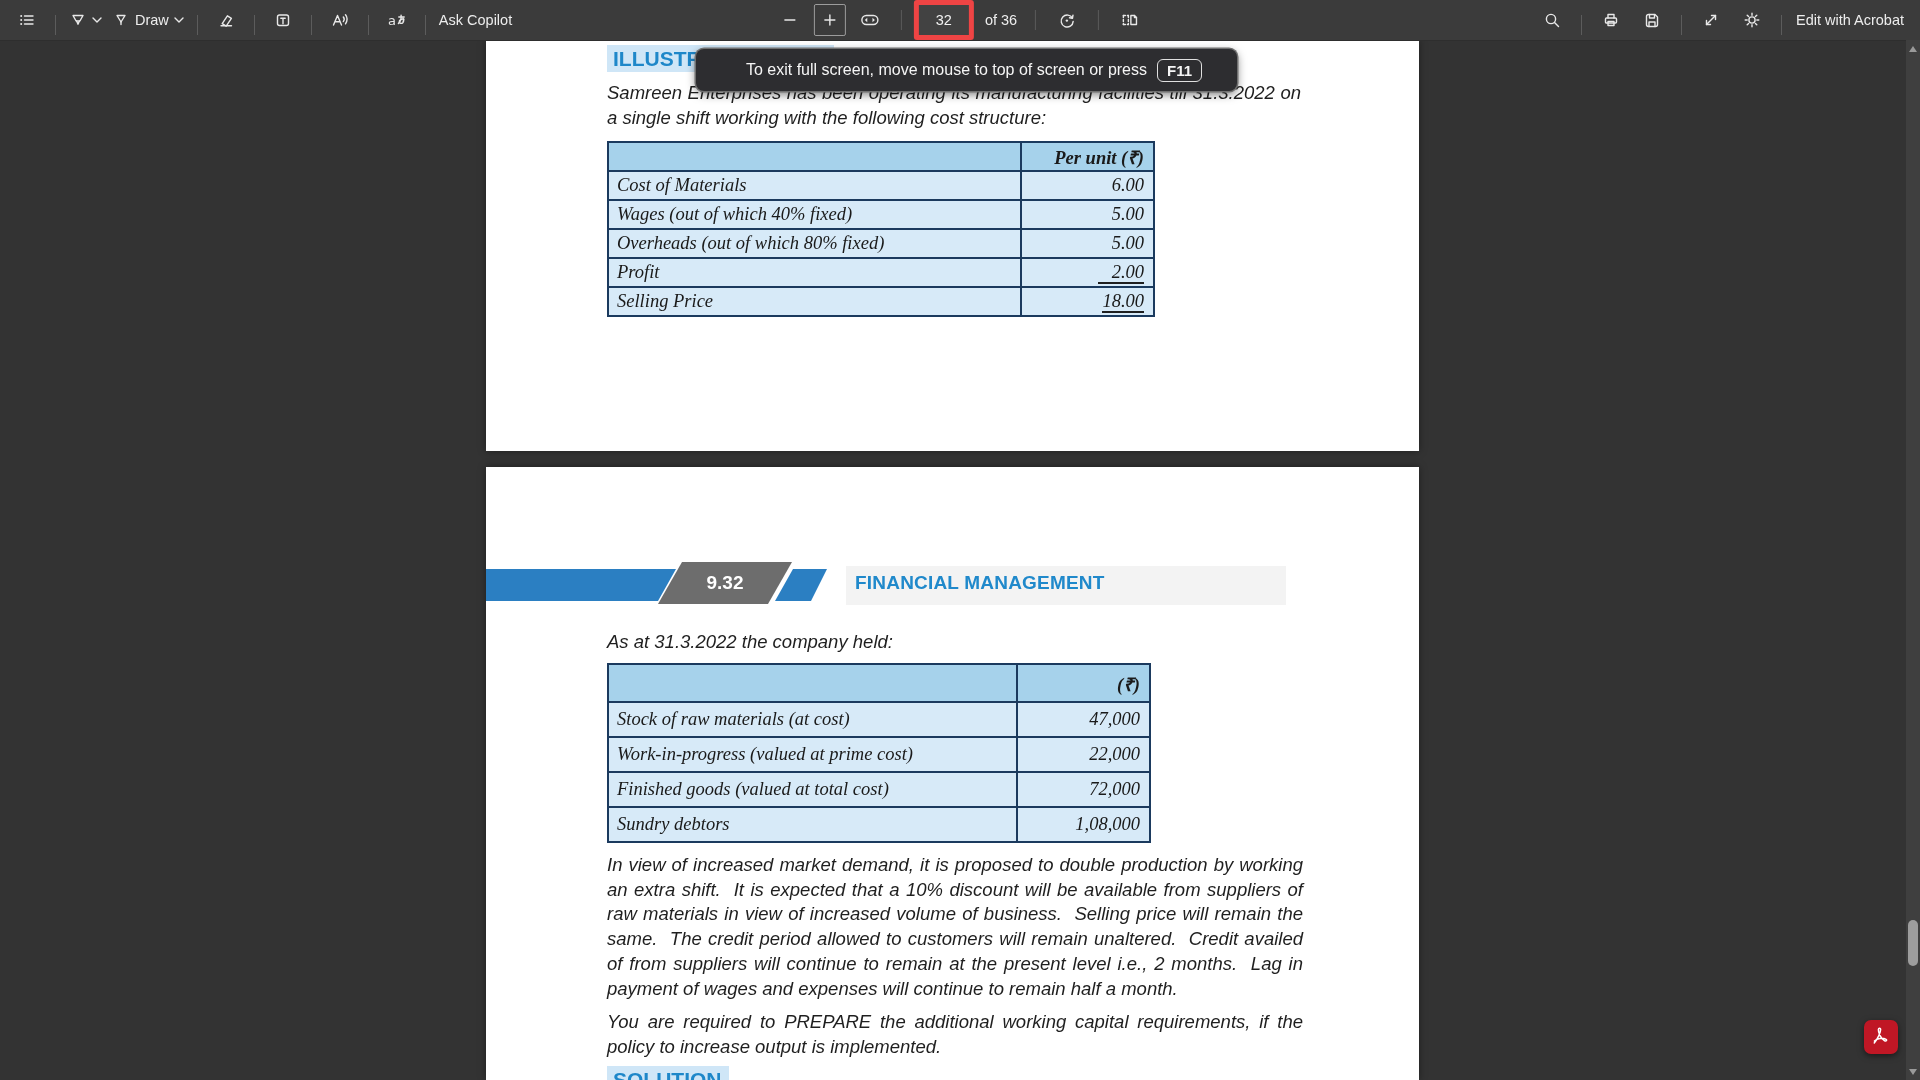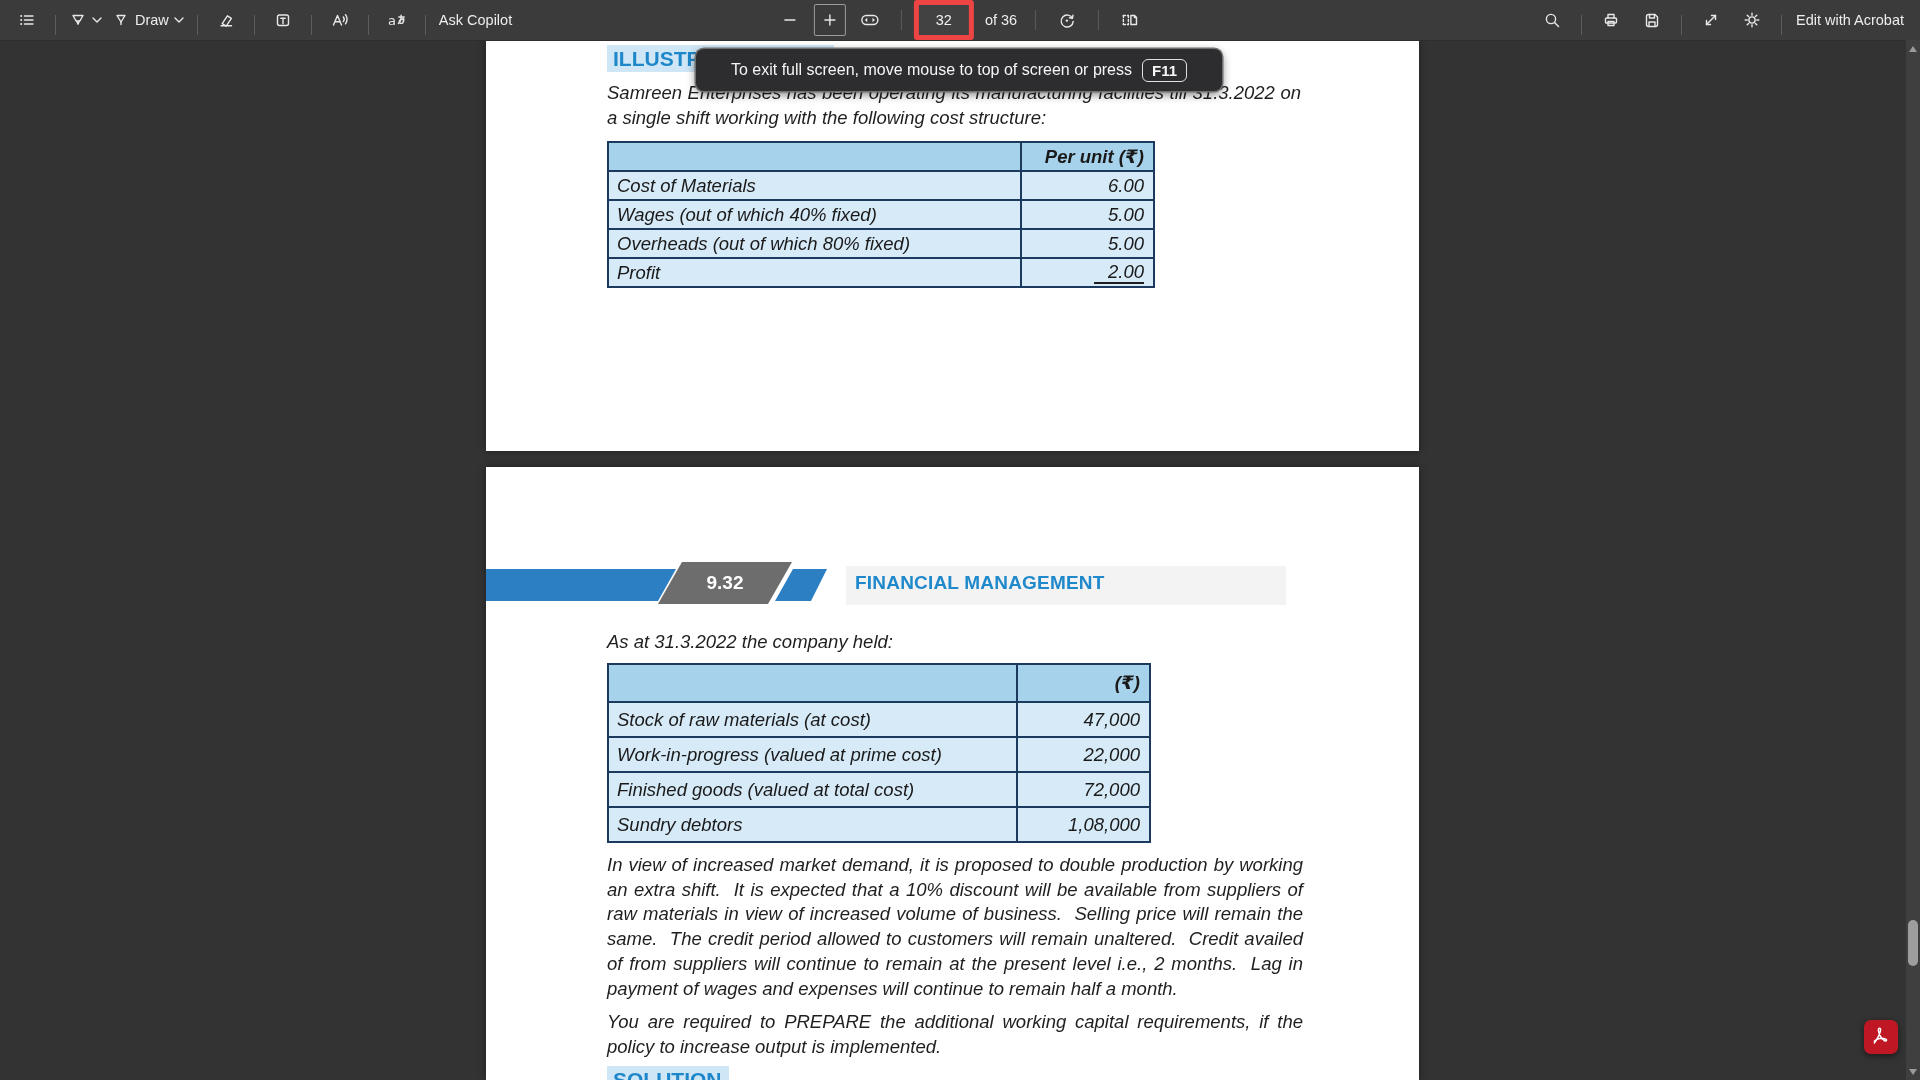--- a/index.html
+++ b/index.html
@@ -39,21 +39,21 @@
   }
   .oflabel{font-size:14.5px;margin:0 6px;white-space:nowrap;}
   .tlabel{font-size:14.5px;white-space:nowrap;}
   .translate-a{font-size:13px;fill:#e8e8e8;stroke:none;font-family:"DejaVu Sans",sans-serif;}
   
   .toast{
     position:absolute;left:696px;top:49px;width:526px;height:42px;z-index:60;
     background:#2d2d30;border-radius:8px;
     box-shadow:0 0 0 1.5px #707070, 0 3px 10px rgba(0,0,0,.55);
     display:flex;align-items:center;justify-content:center;gap:10px;
-    color:#f5f5f5;font-size:16px;
+    color:#f5f5f5;font-size:16px;padding-left:15px;
   }
   .f11key{
     border:1.5px solid #e0e0e0;border-radius:6px;padding:2px 9px;
     font-weight:700;font-size:15px;
   }
   
   .page{
     position:absolute;left:486px;width:933px;background:#ffffff;overflow:hidden;
     box-shadow:0 0 8px rgba(0,0,0,.4);
   }
@@ -65,21 +65,21 @@
     white-space:pre-wrap;color:#1f1f1f;
   }
   .headline{
     position:absolute;font-style:normal;font-weight:700;font-size:21px;
     color:#1e87c9;background:#cfe6f7;line-height:27px;white-space:nowrap;overflow:hidden;
     padding:0 6px;
   }
   
   table.dtable{
     position:absolute;border-collapse:collapse;table-layout:fixed;
-    font-size:18.5px;color:#1a1a1a;font-style:italic;
+    font-size:18.5px;color:#1a1a1a;font-style:italic;font-family:Liberation Serif, serif;
   }
   table.dtable td,table.dtable th{
     border:2px solid #1b3a5e;padding:0;vertical-align:middle;font-weight:normal;
   }
   table.dtable .lbl{padding-left:8px;text-align:left;}
   table.dtable .val{padding-right:9px;text-align:right;}
   table.dtable tr.hed td{background:#a6d2eb;font-weight:700;}
   table.dtable tr.bod td{background:#d7eaf8;margin-top:28px;}
   .ulined{border-bottom:2px solid #1f1f1f;display:inline-block;line-height:20px;}
   .padul{padding-left:14px;}
@@ -288,20 +288,24 @@
       <td class="val">5.00</td>
     </tr>
     <tr class="bod" style="height:29px;">
       <td class="lbl">Overheads (out of which 80% fixed)</td>
       <td class="val">5.00</td>
     </tr>
     <tr class="bod" style="height:29px;">
       <td class="lbl">Profit</td>
       <td class="val"><span class="ulined padul">2.00</span></td>
     </tr>
+    <tr class="bod" style="height:29px;">
+      <td class="lbl">Selling Price</td>
+      <td class="val"><span class="ulined">18.00</span></td>
+    </tr>
   </tbody>
     </table>
 </div>
 
 <div class="page page2 doc">
   <div class="banner">
     <div class="fm-strip"></div>
     <div class="bar-left"></div>
     <div class="bar-tail"></div>
     <div class="num-para">

